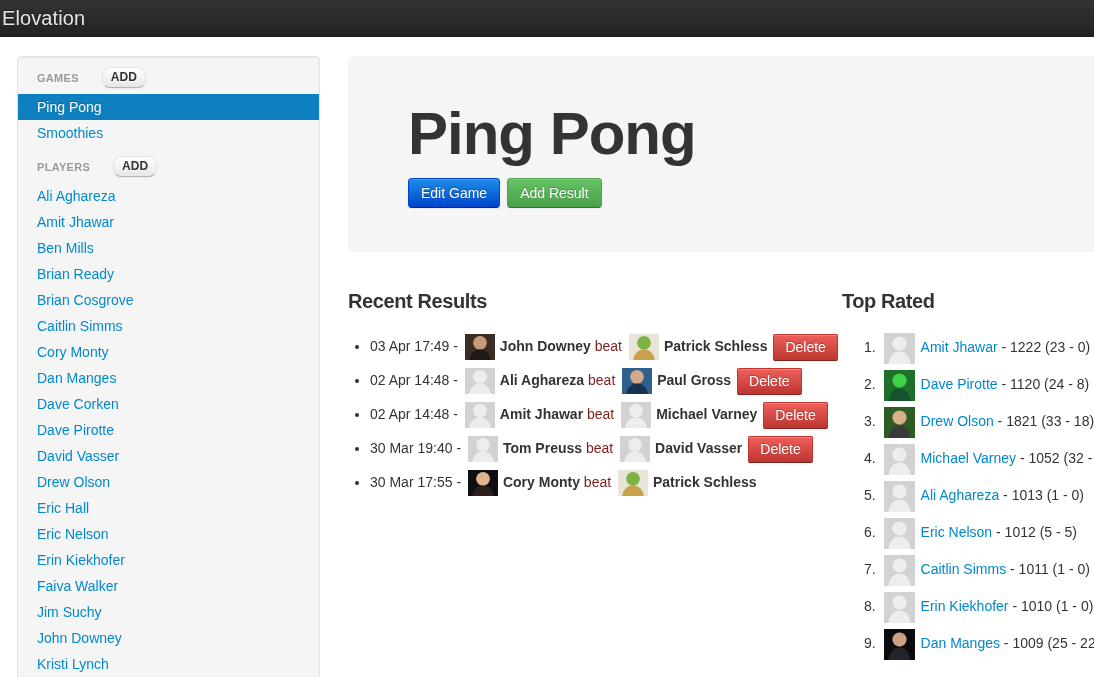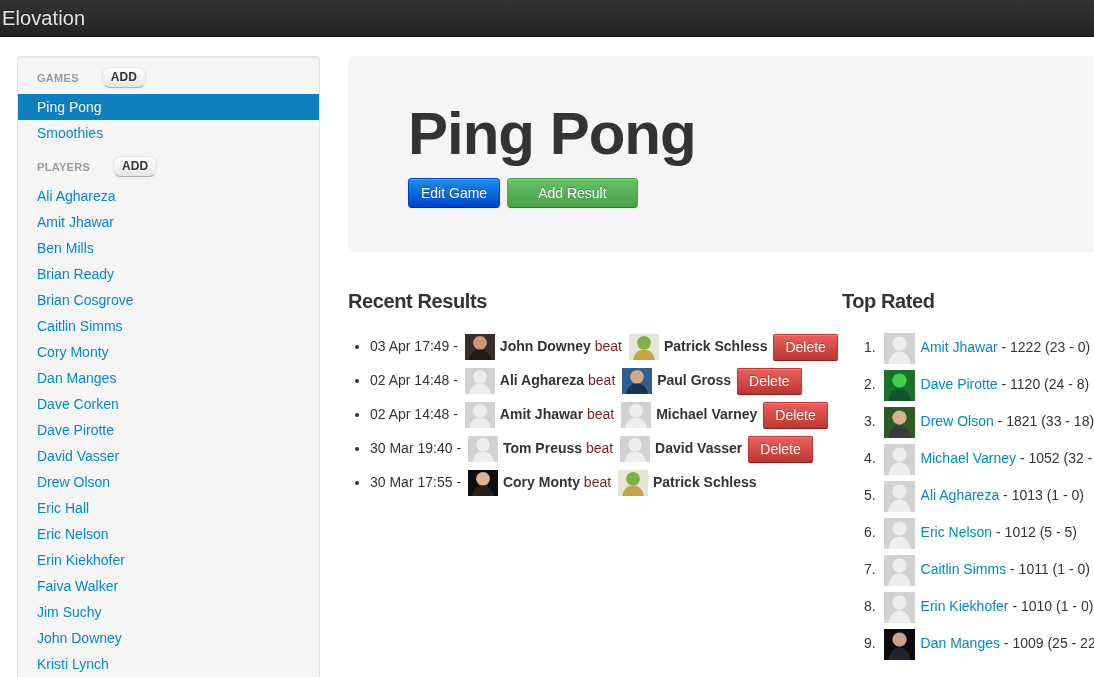--- a/index.html
+++ b/index.html
@@ -146,21 +146,21 @@
     font-size: 14px;
     line-height: 20px;
     font-weight: normal;
   }
   .btn-success {
     color: #ffffff;
     text-shadow: 0 -1px 0 rgba(0,0,0,0.25);
     background-color: #5bb75b;
     background-image: linear-gradient(to bottom, #64c264, #49a149);
     border-color: #51a351 #51a351 #387038;
-    padding: 4px 30px;
+    padding: 4px 12px;
     font-size: 14px;
     line-height: 20px;
     font-weight: normal;
   }
   .btn-danger {
     color: #ffffff;
     text-shadow: 0 -1px 0 rgba(0,0,0,0.25);
     background-color: #da4f49;
     background-image: linear-gradient(to bottom, #ee5f5b, #bd362f);
     border-color: #bd362f #bd362f #802420;

